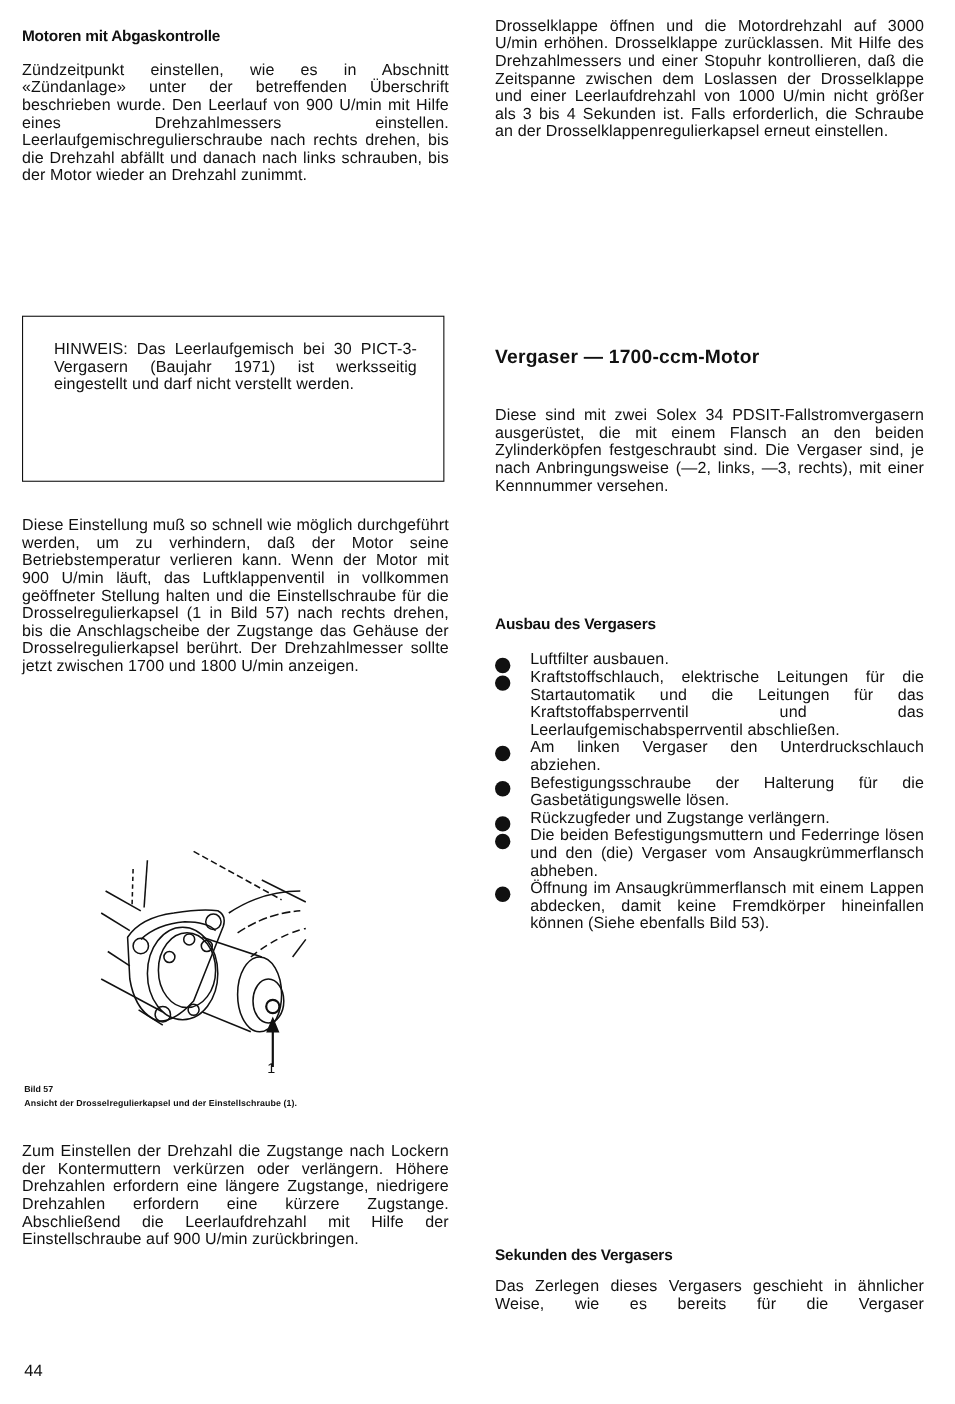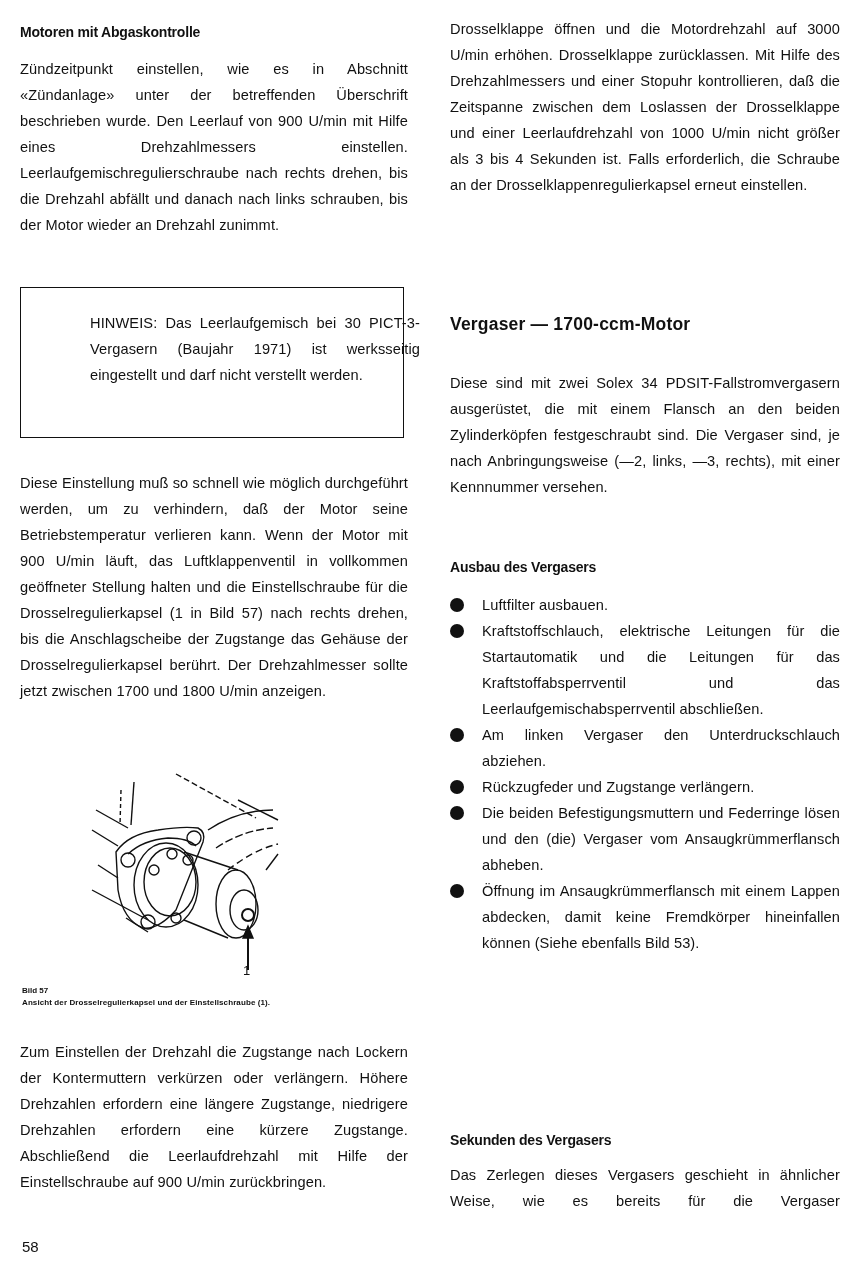--- a/index.html
+++ b/index.html
@@ -1,31 +1,31 @@
 <!DOCTYPE html>
 <html><head>
 <meta charset="utf-8">
 <style>
   html, body { margin: 0; padding: 0; background: #ffffff; }
   body {
     width: 868px; height: 1276px; position: relative; overflow: hidden;
     font-family: "Liberation Sans", sans-serif; color: #111;
   }
   .p {
-    font-size: 14.6px; line-height: 26px; text-align: justify;
+    font-size: 14.6px; line-height: 16px; text-align: justify;
     margin: 0; letter-spacing: 0.1px;
   }
   .h-small { font-size: 14px; font-weight: bold; margin: 0; position: absolute; letter-spacing: -0.2px; }
   .h-big { font-size: 17.5px; font-weight: bold; margin: 0; position: absolute; letter-spacing: 0.2px; }
   .abs { position: absolute; }
   .note-box {
     position: absolute; left: 20px; top: 287px; width: 384px; height: 151px;
     border: 1.5px solid #111; box-sizing: border-box;
   }
-  .note-text { position: absolute; left: 28px; top: 22px; width: 330px; margin-left: 41px; }
+  .note-text { position: absolute; left: 28px; top: 22px; width: 330px; }
   ul.bullets { list-style: none; margin: 0; padding: 0; position: absolute; left: 450px; top: 592px; width: 390px; }
   ul.bullets li { position: relative; padding-left: 32px; }
   ul.bullets li .dot {
     position: absolute; left: 0; top: 6px; width: 14px; height: 14px; border-radius: 50%; background: #111;
   }
   .caption-title { font-size: 8px; font-weight: bold; position: absolute; left: 22px; top: 986px; }
   .caption-text { font-size: 8px; font-weight: bold; position: absolute; left: 22px; top: 998px; letter-spacing: 0.1px; }
   .page-number { position: absolute; left: 22px; top: 1238px; font-size: 15px; }
   .figure { position: absolute; left: 88px; top: 770px; width: 210px; height: 210px; }
 </style>
@@ -81,33 +81,34 @@
     <polygon points="155,168 165,168 160,156" fill="#111"></polygon>
   </svg>
   <span class="abs" style="left:155px; top:193px; font-size:13px;">1</span>
 </div>
 
 <div class="caption-title">Bild 57</div>
 <div class="caption-text">Ansicht der Drosselregulierkapsel und der Einstellschraube (1).</div>
 
 <p class="p abs" style="left:20px; top:1039px; width:388px;">Zum Einstellen der Drehzahl die Zugstange nach Lockern der Kontermuttern verkürzen oder verlängern. Höhere Drehzahlen erfordern eine längere Zugstange, niedrigere Drehzahlen erfordern eine kürzere Zugstange. Abschließend die Leerlaufdrehzahl mit Hilfe der Einstellschraube auf 900 U/min zurückbringen.</p>
 
-<div class="page-number">58</div>
+<div class="page-number">44</div>
 
 <p class="p abs" style="left:450px; top:16px; width:390px;">Drosselklappe öffnen und die Motordrehzahl auf 3000 U/min erhöhen. Drosselklappe zurücklassen. Mit Hilfe des Drehzahlmessers und einer Stopuhr kontrollieren, daß die Zeitspanne zwischen dem Loslassen der Drosselklappe und einer Leerlaufdrehzahl von 1000 U/min nicht größer als 3 bis 4 Sekunden ist. Falls erforderlich, die Schraube an der Drosselklappenregulierkapsel erneut einstellen.</p>
 
 <h2 class="h-big" style="left:450px; top:314px;text-align:center;">Vergaser — 1700-ccm-Motor</h2>
 
 <p class="p abs" style="left:450px; top:370px; width:390px;">Diese sind mit zwei Solex 34 PDSIT-Fallstromvergasern ausgerüstet, die mit einem Flansch an den beiden Zylinderköpfen festgeschraubt sind. Die Vergaser sind, je nach Anbringungsweise (—2, links, —3, rechts), mit einer Kennnummer versehen.</p>
 
 <h3 class="h-small" style="left:450px; top:559px;">Ausbau des Vergasers</h3>
 
 <ul class="bullets p">
   <li><span class="dot"></span><span>Luftfilter ausbauen.</span></li>
   <li><span class="dot"></span><span>Kraftstoffschlauch, elektrische Leitungen für die Startautomatik und die Leitungen für das Kraftstoffabsperrventil und das Leerlaufgemischabsperrventil abschließen.</span></li>
   <li><span class="dot"></span><span>Am linken Vergaser den Unterdruckschlauch abziehen.</span></li>
+  <li><span class="dot"></span><span>Befestigungsschraube der Halterung für die Gasbetätigungswelle lösen.</span></li>
   <li><span class="dot"></span><span>Rückzugfeder und Zugstange verlängern.</span></li>
   <li><span class="dot"></span><span>Die beiden Befestigungsmuttern und Federringe lösen und den (die) Vergaser vom Ansaugkrümmerflansch abheben.</span></li>
   <li><span class="dot"></span><span>Öffnung im Ansaugkrümmerflansch mit einem Lappen abdecken, damit keine Fremdkörper hineinfallen können (Siehe ebenfalls Bild 53).</span></li>
 </ul>
 
 <h3 class="h-small" style="left:450px; top:1132px;">Sekunden des Vergasers</h3>
 <p class="p abs" style="left:450px; top:1162px; width:390px; text-align-last: justify;">Das Zerlegen dieses Vergasers geschieht in ähnlicher Weise, wie es bereits für die Vergaser</p>
 
 </body></html>

